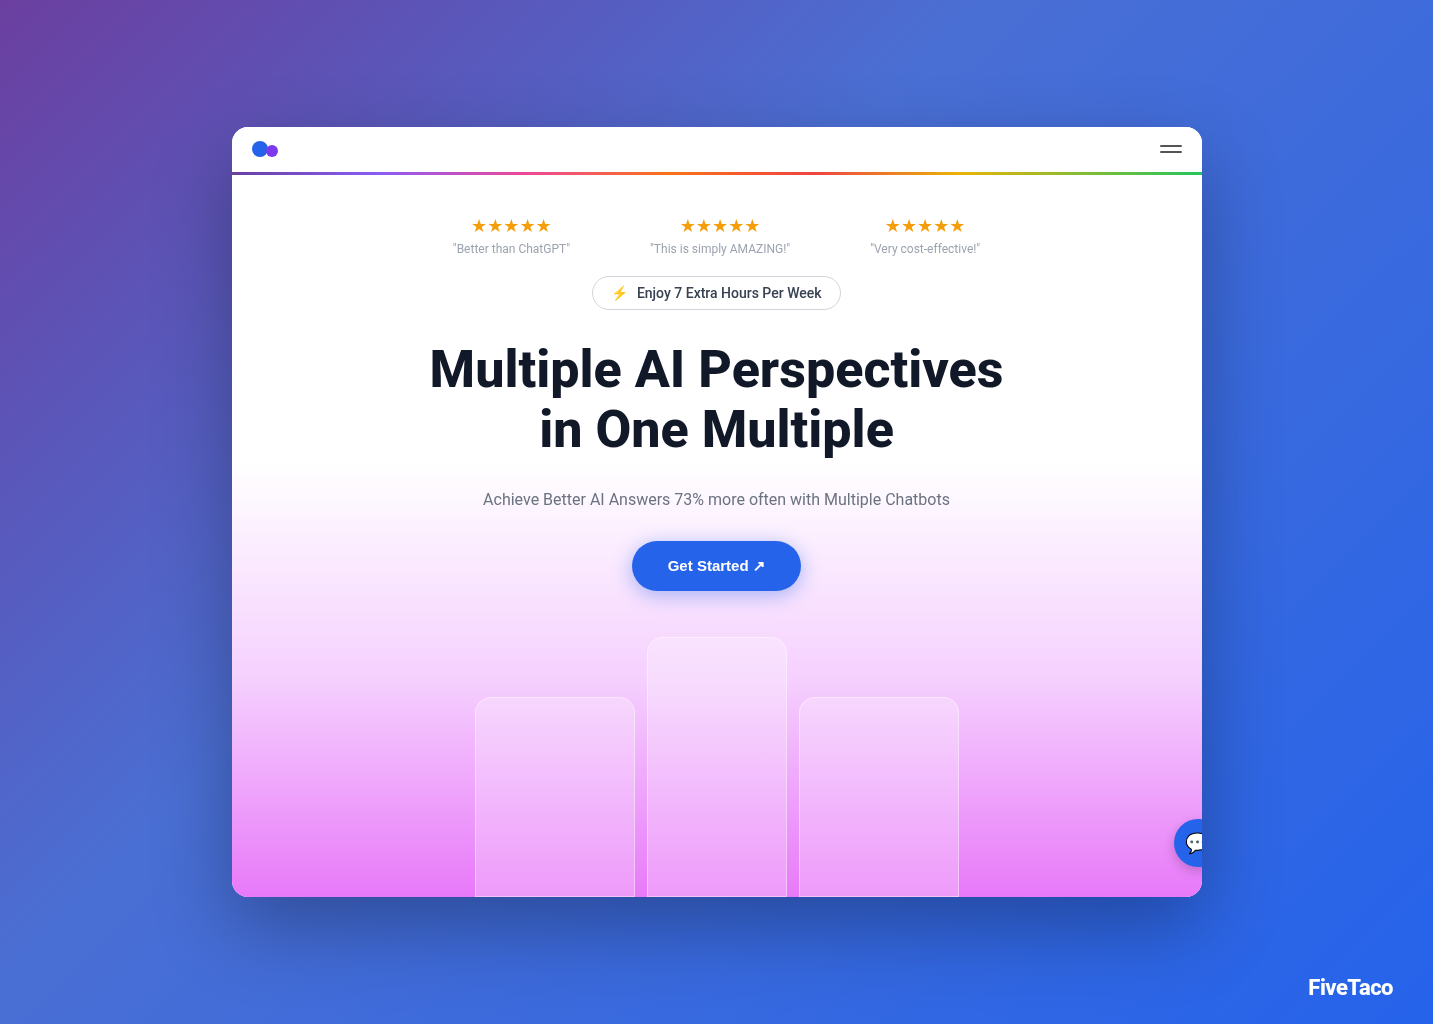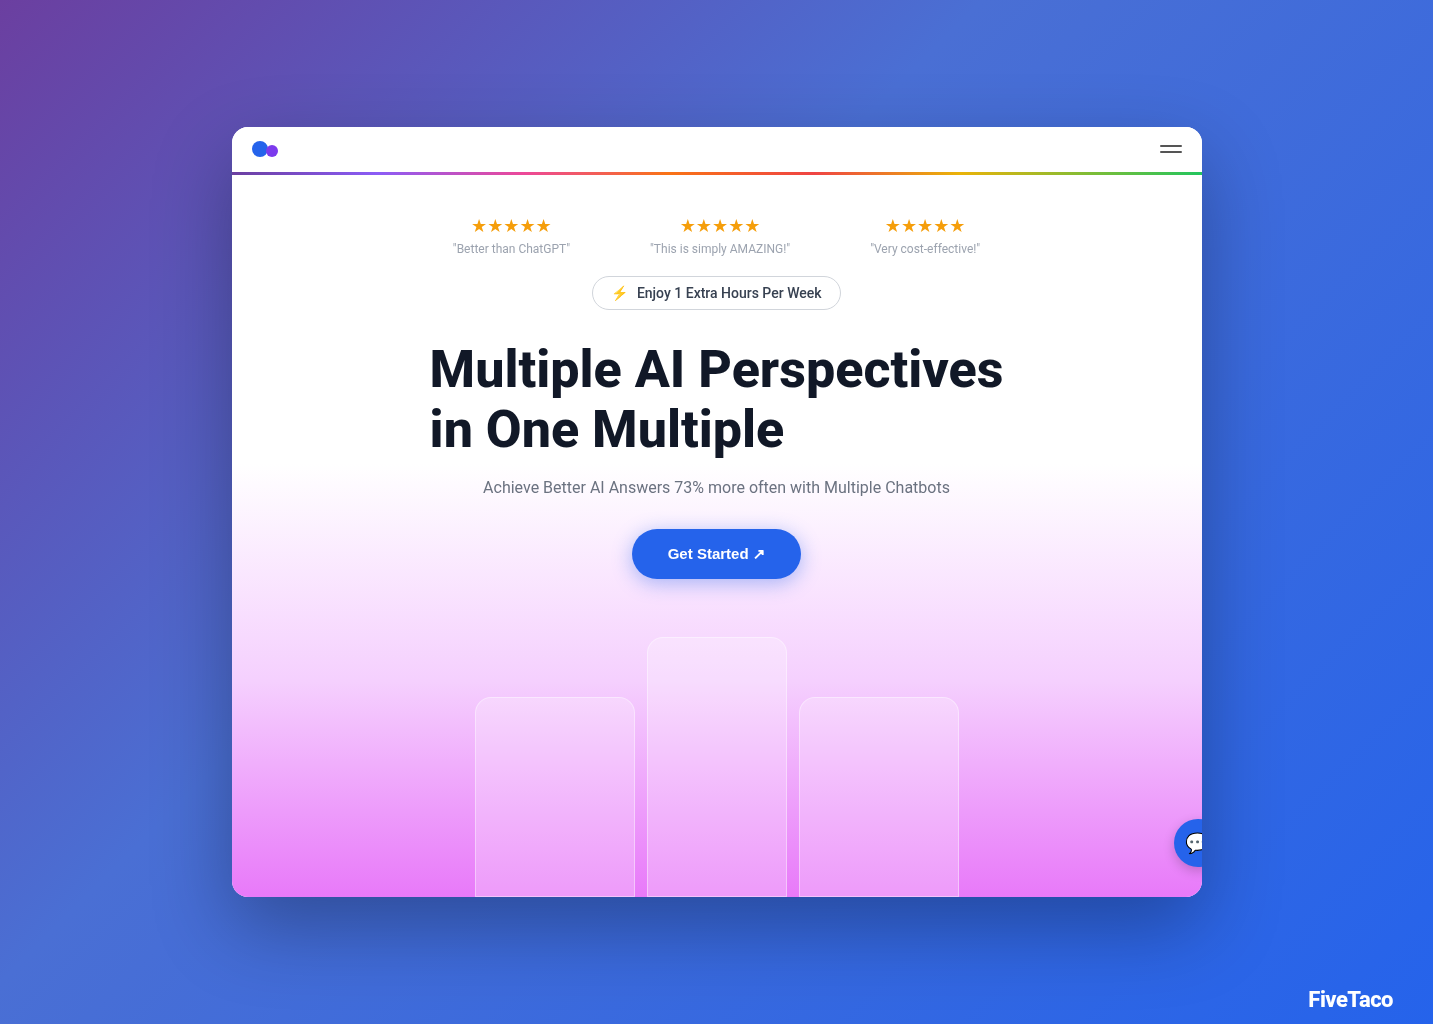--- a/index.html
+++ b/index.html
@@ -150,31 +150,32 @@
     .badge-icon {
       color: #9ca3af;
       font-size: 14px;
     }
 
     
     .main-heading {
       font-size: 52px;
       font-weight: 800;
       color: #111827;
-      text-align: left;
+      text-align: center;
       line-height: 1.15;
       margin-bottom: 18px;
       font-family: -apple-system, BlinkMacSystemFont, 'Segoe UI', Roboto, sans-serif;
     }
 
     .sub-heading {
       font-size: 16px;
       color: #6b7280;
       text-align: center;
       margin-bottom: 32px;
+      margin-top: 12px;
     }
 
     
     .cta-button {
       background: #2563eb;
       color: white;
       border: none;
       border-radius: 999px;
       padding: 16px 36px;
       font-size: 15px;
@@ -225,21 +226,21 @@
       justify-content: center;
       color: white;
       font-size: 20px;
       cursor: pointer;
       box-shadow: 0 4px 12px rgba(0,0,0,0.2);
     }
 
     
     .brand-watermark {
       position: absolute;
-      bottom: 12px;
+      bottom: 24px;
       right: 40px;
       color: white;
       font-size: 22px;
       font-weight: 800;
       letter-spacing: -0.5px;
     }
   </style>
 </head>
 <body>
 
@@ -271,21 +272,21 @@
       </div>
       <div class="review-item">
         <div class="stars">★★★★★</div>
         <span class="review-text">"Very cost-effective!"</span>
       </div>
     </div>
 
     <div class="badge-container">
       <div class="badge">
         <span class="badge-icon">⚡</span>
-        <span>Enjoy 1 Extra Hours Per Week</span>
+        <span>Enjoy 7 Extra Hours Per Week</span>
       </div>
     </div>
 
     <h1 class="main-heading">
       <span>Multiple AI Perspectives</span><br>
       <span>in One Multiple</span>
     </h1>
 
     <p class="sub-heading">Achieve Better AI Answers 73% more often with Multiple Chatbots</p>
 

